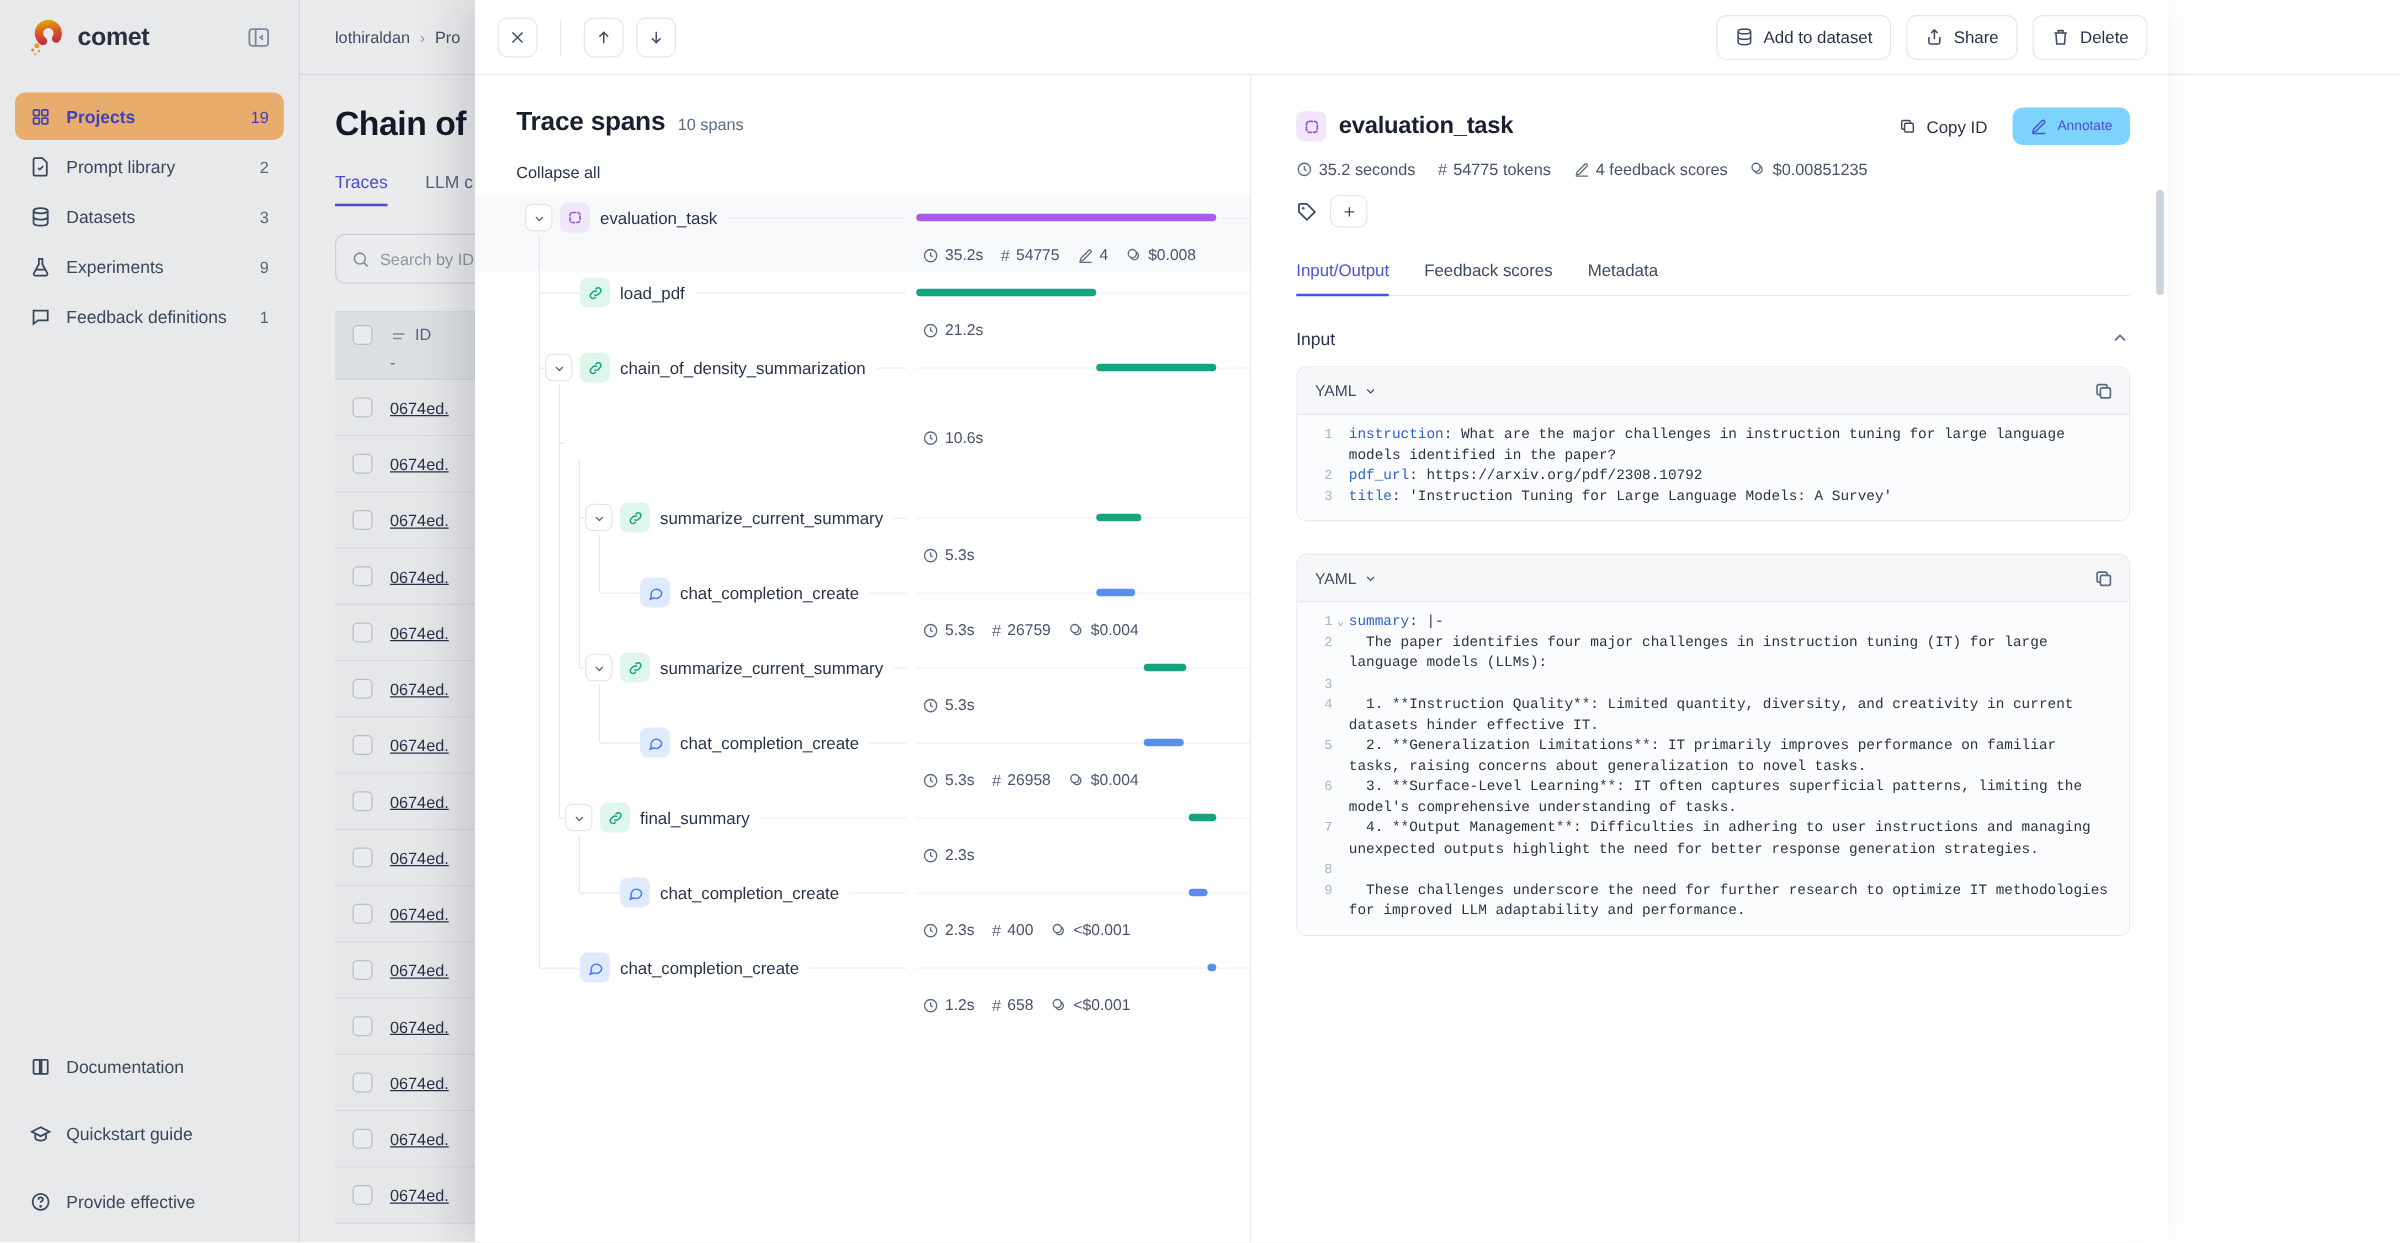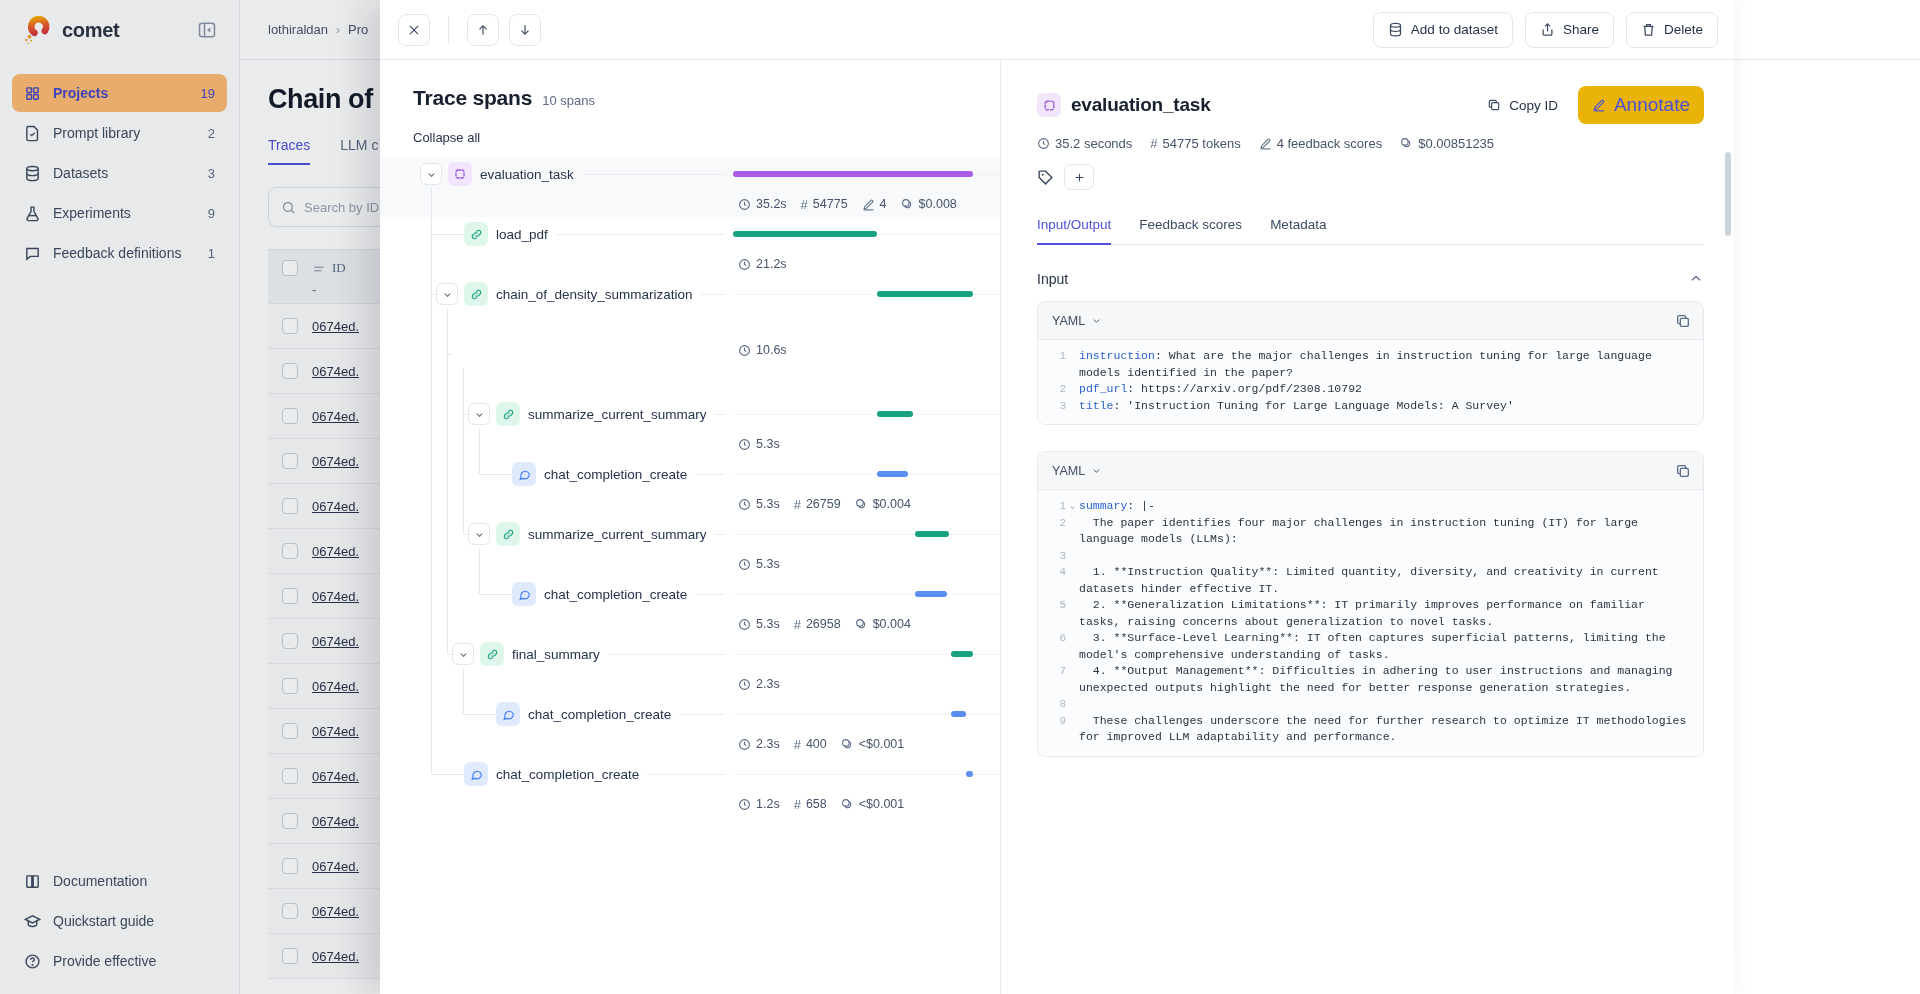--- a/index.html
+++ b/index.html
@@ -14,21 +14,21 @@
   .logo-mark { width:30px; height:30px; }
   .logo-text { font-size:20px; font-weight:700; color:#2A3342; letter-spacing:-0.3px; }
   .collapse-btn { margin-left:auto; width:20px; height:20px; color:#8A94A6; cursor:pointer; }
   .side-nav { padding:14px 12px 0 12px; display:flex; flex-direction:column; gap:2px; }
   .side-item { height:38px; border-radius:8px; display:flex; align-items:center; padding:0 12px;
     gap:12px; color:#3D4B61; font-size:14px; cursor:pointer; }
   .side-item .cnt { margin-left:auto; font-size:13px; color:#5A6B84; }
   .side-item.active { background:#fdba74; color:#4347C9; font-weight:600;}
   .side-item.active .cnt { color:#4347C9; font-weight:400;}
   .side-item svg { width:17px; height:17px; flex:none; }
-  .side-footer { margin-top:auto; padding:0 12px 14px 12px; display:flex; flex-direction:column; gap:2px; }
+  .side-footer { margin-top:auto; padding:0 12px 14px 12px; display:flex; flex-direction:column; gap:16px; }
 
   
   .bg-page { position:absolute; left:240px; top:0; right:0; bottom:0; background:#fff; z-index:0; }
   .bg-topbar { height:60px; border-bottom:1px solid #E8EAEE; display:flex; align-items:center; padding:0 28px;
     font-size:13px; color:#47536B; gap:8px;}
   .crumb-sep { color:#9AA3B5; font-size:12px; }
   .bg-content { padding:24px 0 0 28px; }
   .bg-title { font-size:27px; font-weight:700; color:#121A29; letter-spacing:-0.4px; }
   .bg-tabs { display:flex; gap:30px; margin-top:22px; }
   .bg-tab { font-size:14px; font-weight:500; color:#5A6B84; padding-bottom:10px; cursor:pointer; }
@@ -98,22 +98,22 @@
   .detail-panel { position:absolute; left:620px; top:60px; right:0; bottom:0; border-left:1px solid #E8EAEE;
     overflow:hidden; padding:26px 30px 0 36px; }
   .detail-head { display:flex; align-items:center; }
   .detail-title-ico { width:24px; height:24px; border-radius:6px; background:#F1E6FC; color:#9756D8;
     display:flex; align-items:center; justify-content:center; }
   .detail-title { font-size:19px; font-weight:700; color:#18202F; margin-left:10px; letter-spacing:-0.2px;}
   .detail-head-actions { margin-left:auto; display:flex; align-items:center; gap:10px; }
   .ghost-btn { display:flex; align-items:center; gap:8px; font-size:13.5px; font-weight:500; color:#27334A;
     padding:6px 10px; border-radius:8px; cursor:pointer; background:transparent; border:none;}
   .ghost-btn svg { width:14px; height:14px; color:#3D4B61;}
-  .annotate-btn { display:flex; align-items:center; gap:8px; font-size:19px; font-weight:500; color:#4B50D6;
-    background:#eab308; border:none; border-radius:8px; padding:8px 14px; cursor:pointer;}
+  .annotate-btn { display:flex; align-items:center; gap:8px; font-size:11px; font-weight:500; color:#4B50D6;
+    background:#7dd3fc; border:none; border-radius:8px; padding:8px 14px; cursor:pointer;}
   .annotate-btn svg { width:14px; height:14px; }
   .detail-stats { display:flex; gap:18px; margin:12px 0 0 0; font-size:13px; color:#47536B; align-items:center;}
   .detail-tags { display:flex; align-items:center; gap:10px; margin-top:13px; color:#3D4B61;}
   .tag-ico { width:17px; height:17px; }
   .add-tag-btn { width:30px; height:26px; border:1px solid #E3E7EC; border-radius:7px; background:#fff;
     display:flex; align-items:center; justify-content:center; color:#3D4B61; cursor:pointer; }
   .detail-tabs { display:flex; gap:28px; margin-top:26px; border-bottom:1px solid #E8EAEE; }
   .d-tab { font-size:13.5px; font-weight:500; color:#3D4B61; padding-bottom:11px; cursor:pointer; position:relative; top:1px;}
   .d-tab.active { color:#4F52D9; border-bottom:2px solid #4F52D9; }
   .io-section { margin-top:26px; }
@@ -155,21 +155,21 @@
         <svg width="15" height="15" viewBox="0 0 24 24" fill="none" stroke="currentColor" stroke-width="2">
             <circle cx="11" cy="11" r="7"></circle>
             <line x1="16.5" y1="16.5" x2="21" y2="21"></line>
           </svg>
         <input placeholder="Search by ID" style="">
       </div>
       <div class="bg-table">
         <div class="tbl-head">
           <span class="cbx"></span>
           <div>
-            <div style="display:flex;gap:6px;align-items:flex-start;font-family:Liberation Serif, serif;">
+            <div style="display:flex;gap:6px;align-items:flex-start;">
               <svg class="hd-grip" viewBox="0 0 24 24" fill="none" stroke="currentColor" stroke-width="2">
                   <line x1="4" y1="9" x2="20" y2="9"></line>
                   <line x1="4" y1="15" x2="16" y2="15"></line>
                 </svg>
               <span class="hd-txt">ID</span>
             </div>
             <div class="hd-sub">-</div>
           </div>
         </div>
         <div id="bg-rows">

